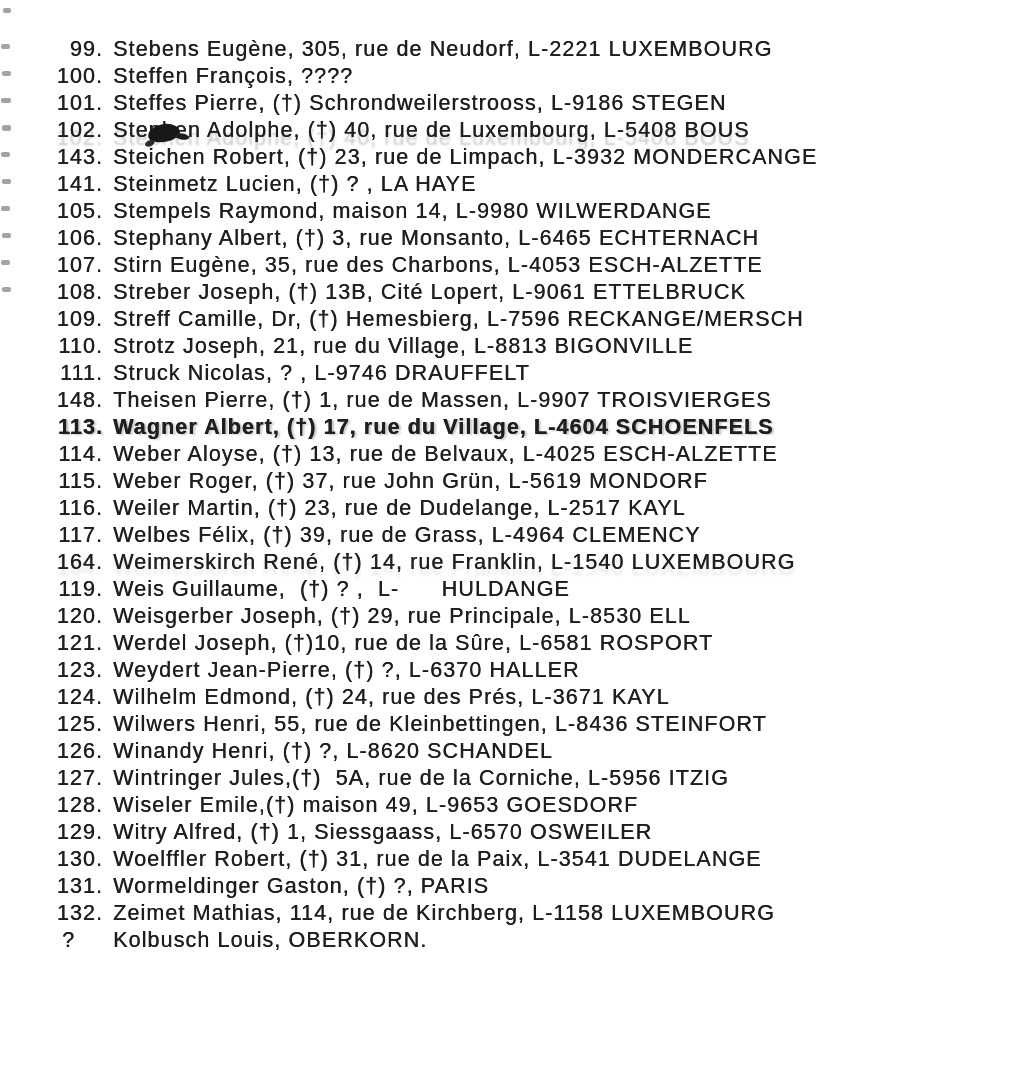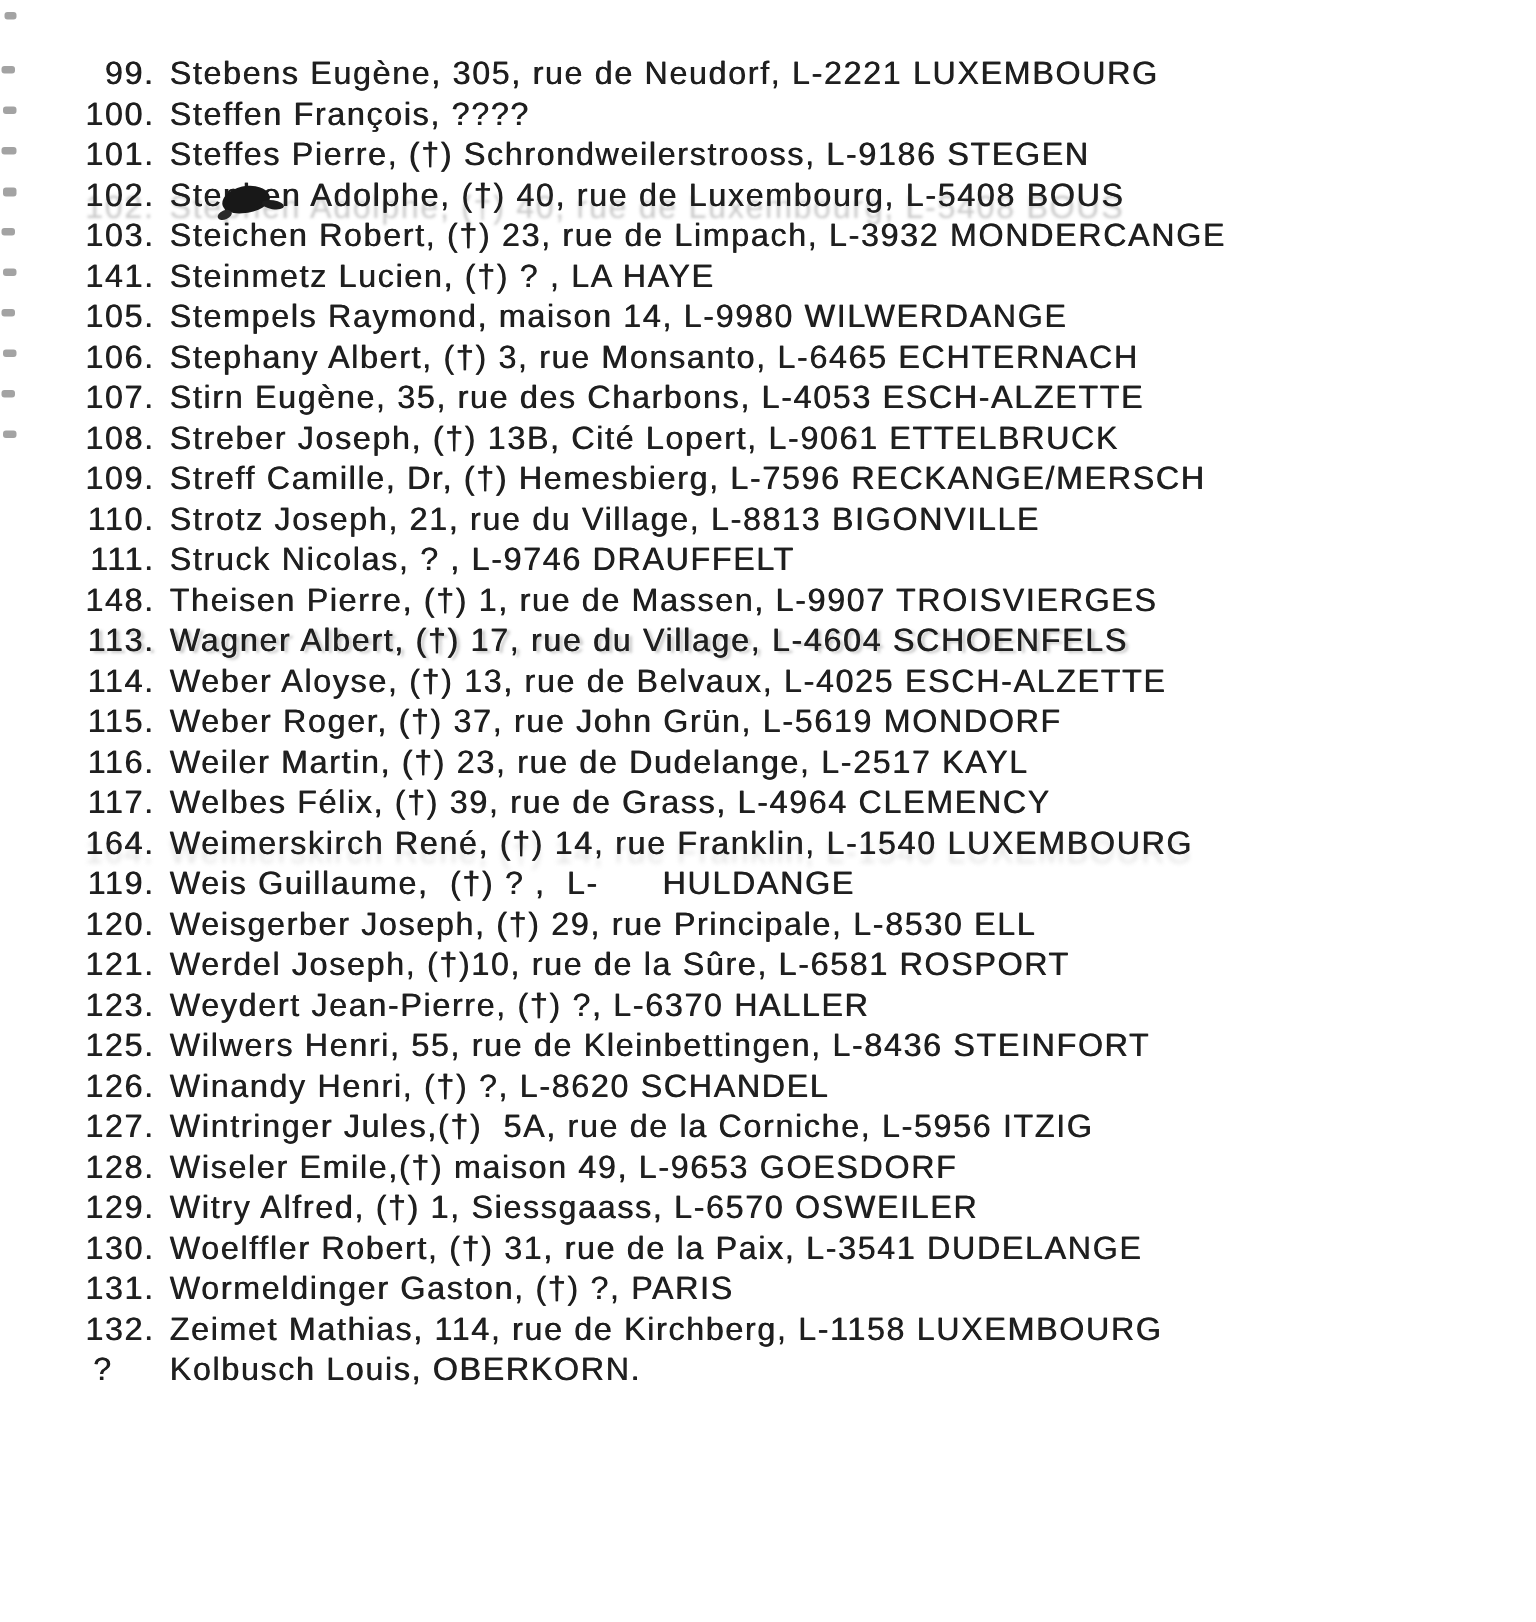--- a/index.html
+++ b/index.html
@@ -44,20 +44,21 @@
   }
   .txt {
     margin-left: 10px;
   }
   
   .row:nth-child(4) {  
     text-shadow: 0.4px 0 0 currentColor, 0 8px 2px rgba(110,110,110,0.38);
   }
   .row:nth-child(15) { 
     text-shadow: 0.4px 0 0 currentColor, 2.5px 1px 2px rgba(110,110,110,0.38);
+    font-weight: bold;
   }
   .row:nth-child(20) { 
     text-shadow: 0.4px 0 0 currentColor, 0 6px 3px rgba(130,130,130,0.22);
   }
   
   .ink-blot {
     position: absolute;
     left: 148px;
     top: 124px;
     width: 32px;
@@ -111,21 +112,21 @@
   </div>
       <div class="row">
     <span class="num">101.</span>
     <span class="txt">Steffes Pierre, (†) Schrondweilerstrooss, L-9186 STEGEN</span>
   </div>
       <div class="row">
     <span class="num">102.</span>
     <span class="txt">Stephen Adolphe, (†) 40, rue de Luxembourg, L-5408 BOUS</span>
   </div>
       <div class="row">
-    <span class="num">103.</span>
+    <span class="num">143.</span>
     <span class="txt">Steichen Robert, (†) 23, rue de Limpach, L-3932 MONDERCANGE</span>
   </div>
       <div class="row">
     <span class="num">141.</span>
     <span class="txt">Steinmetz Lucien, (†) ? , LA HAYE</span>
   </div>
       <div class="row">
     <span class="num">105.</span>
     <span class="txt">Stempels Raymond, maison 14, L-9980 WILWERDANGE</span>
   </div>
@@ -189,20 +190,24 @@
     <span class="num">120.</span>
     <span class="txt">Weisgerber Joseph, (†) 29, rue Principale, L-8530 ELL</span>
   </div>
       <div class="row">
     <span class="num">121.</span>
     <span class="txt">Werdel Joseph, (†)10, rue de la Sûre, L-6581 ROSPORT</span>
   </div>
       <div class="row">
     <span class="num">123.</span>
     <span class="txt">Weydert Jean-Pierre, (†) ?, L-6370 HALLER</span>
+  </div>
+      <div class="row">
+    <span class="num">124.</span>
+    <span class="txt">Wilhelm Edmond, (†) 24, rue des Prés, L-3671 KAYL</span>
   </div>
       <div class="row">
     <span class="num">125.</span>
     <span class="txt">Wilwers Henri, 55, rue de Kleinbettingen, L-8436 STEINFORT</span>
   </div>
       <div class="row">
     <span class="num">126.</span>
     <span class="txt">Winandy Henri, (†) ?, L-8620 SCHANDEL</span>
   </div>
       <div class="row">

